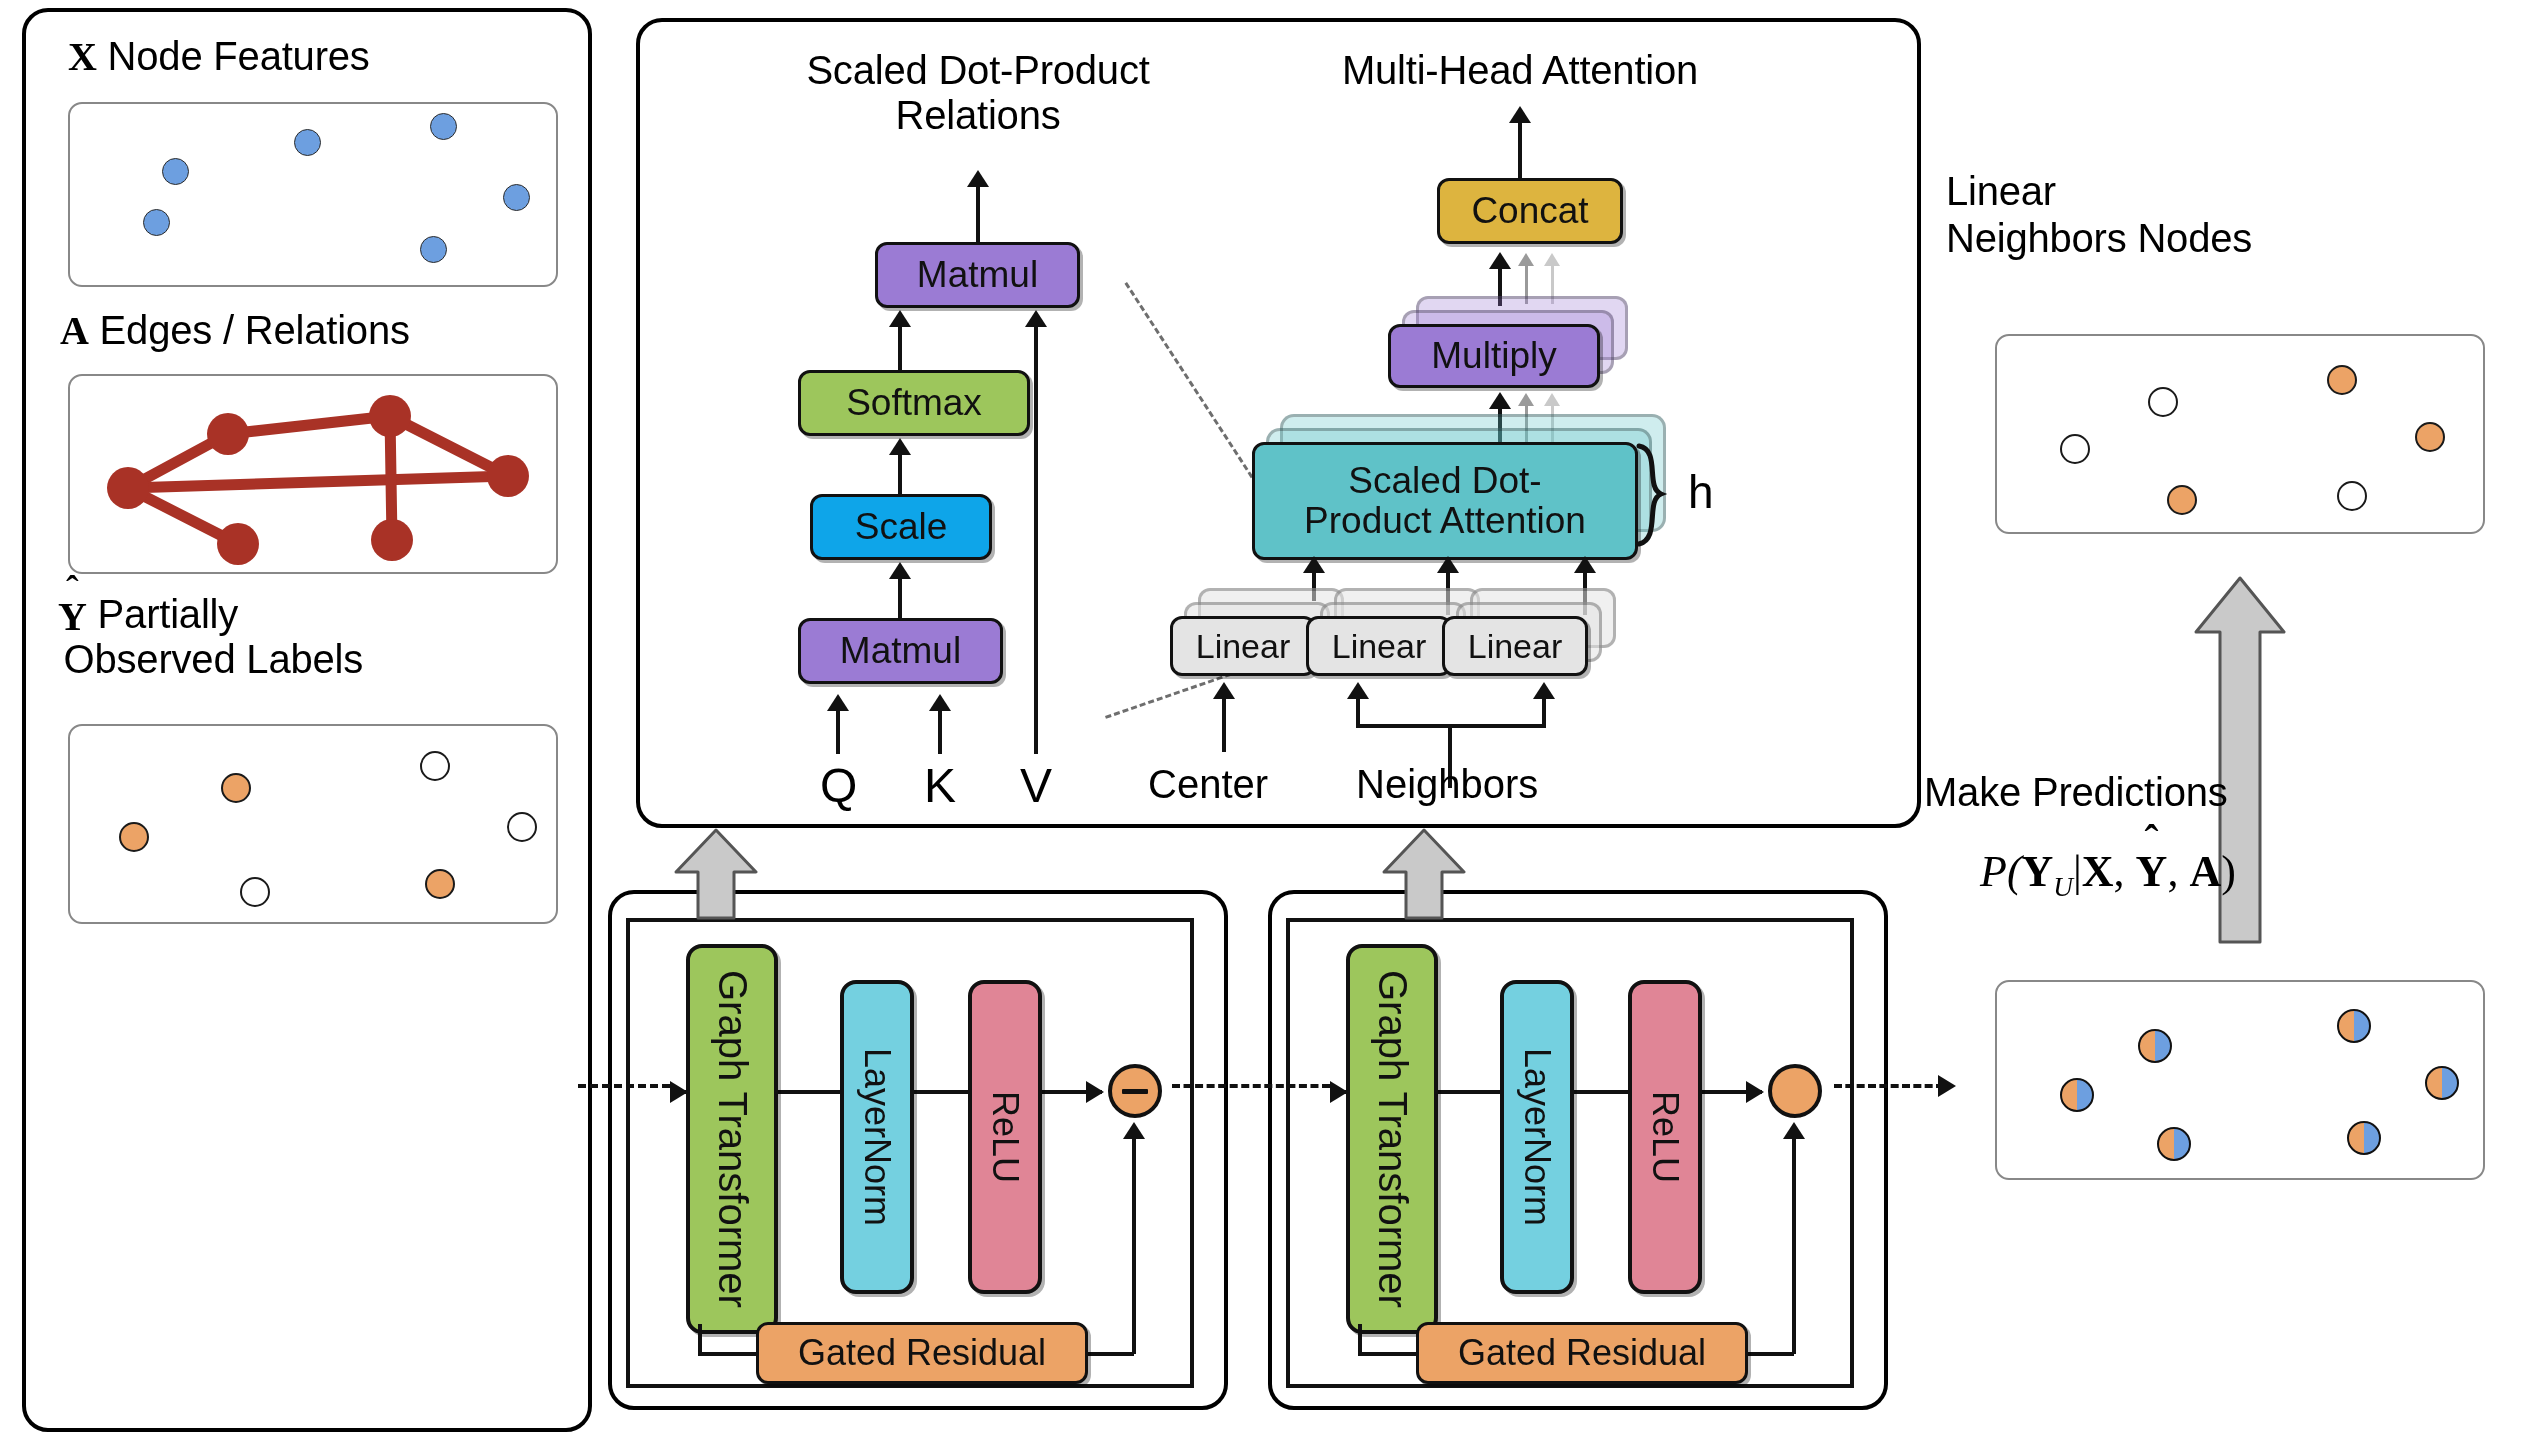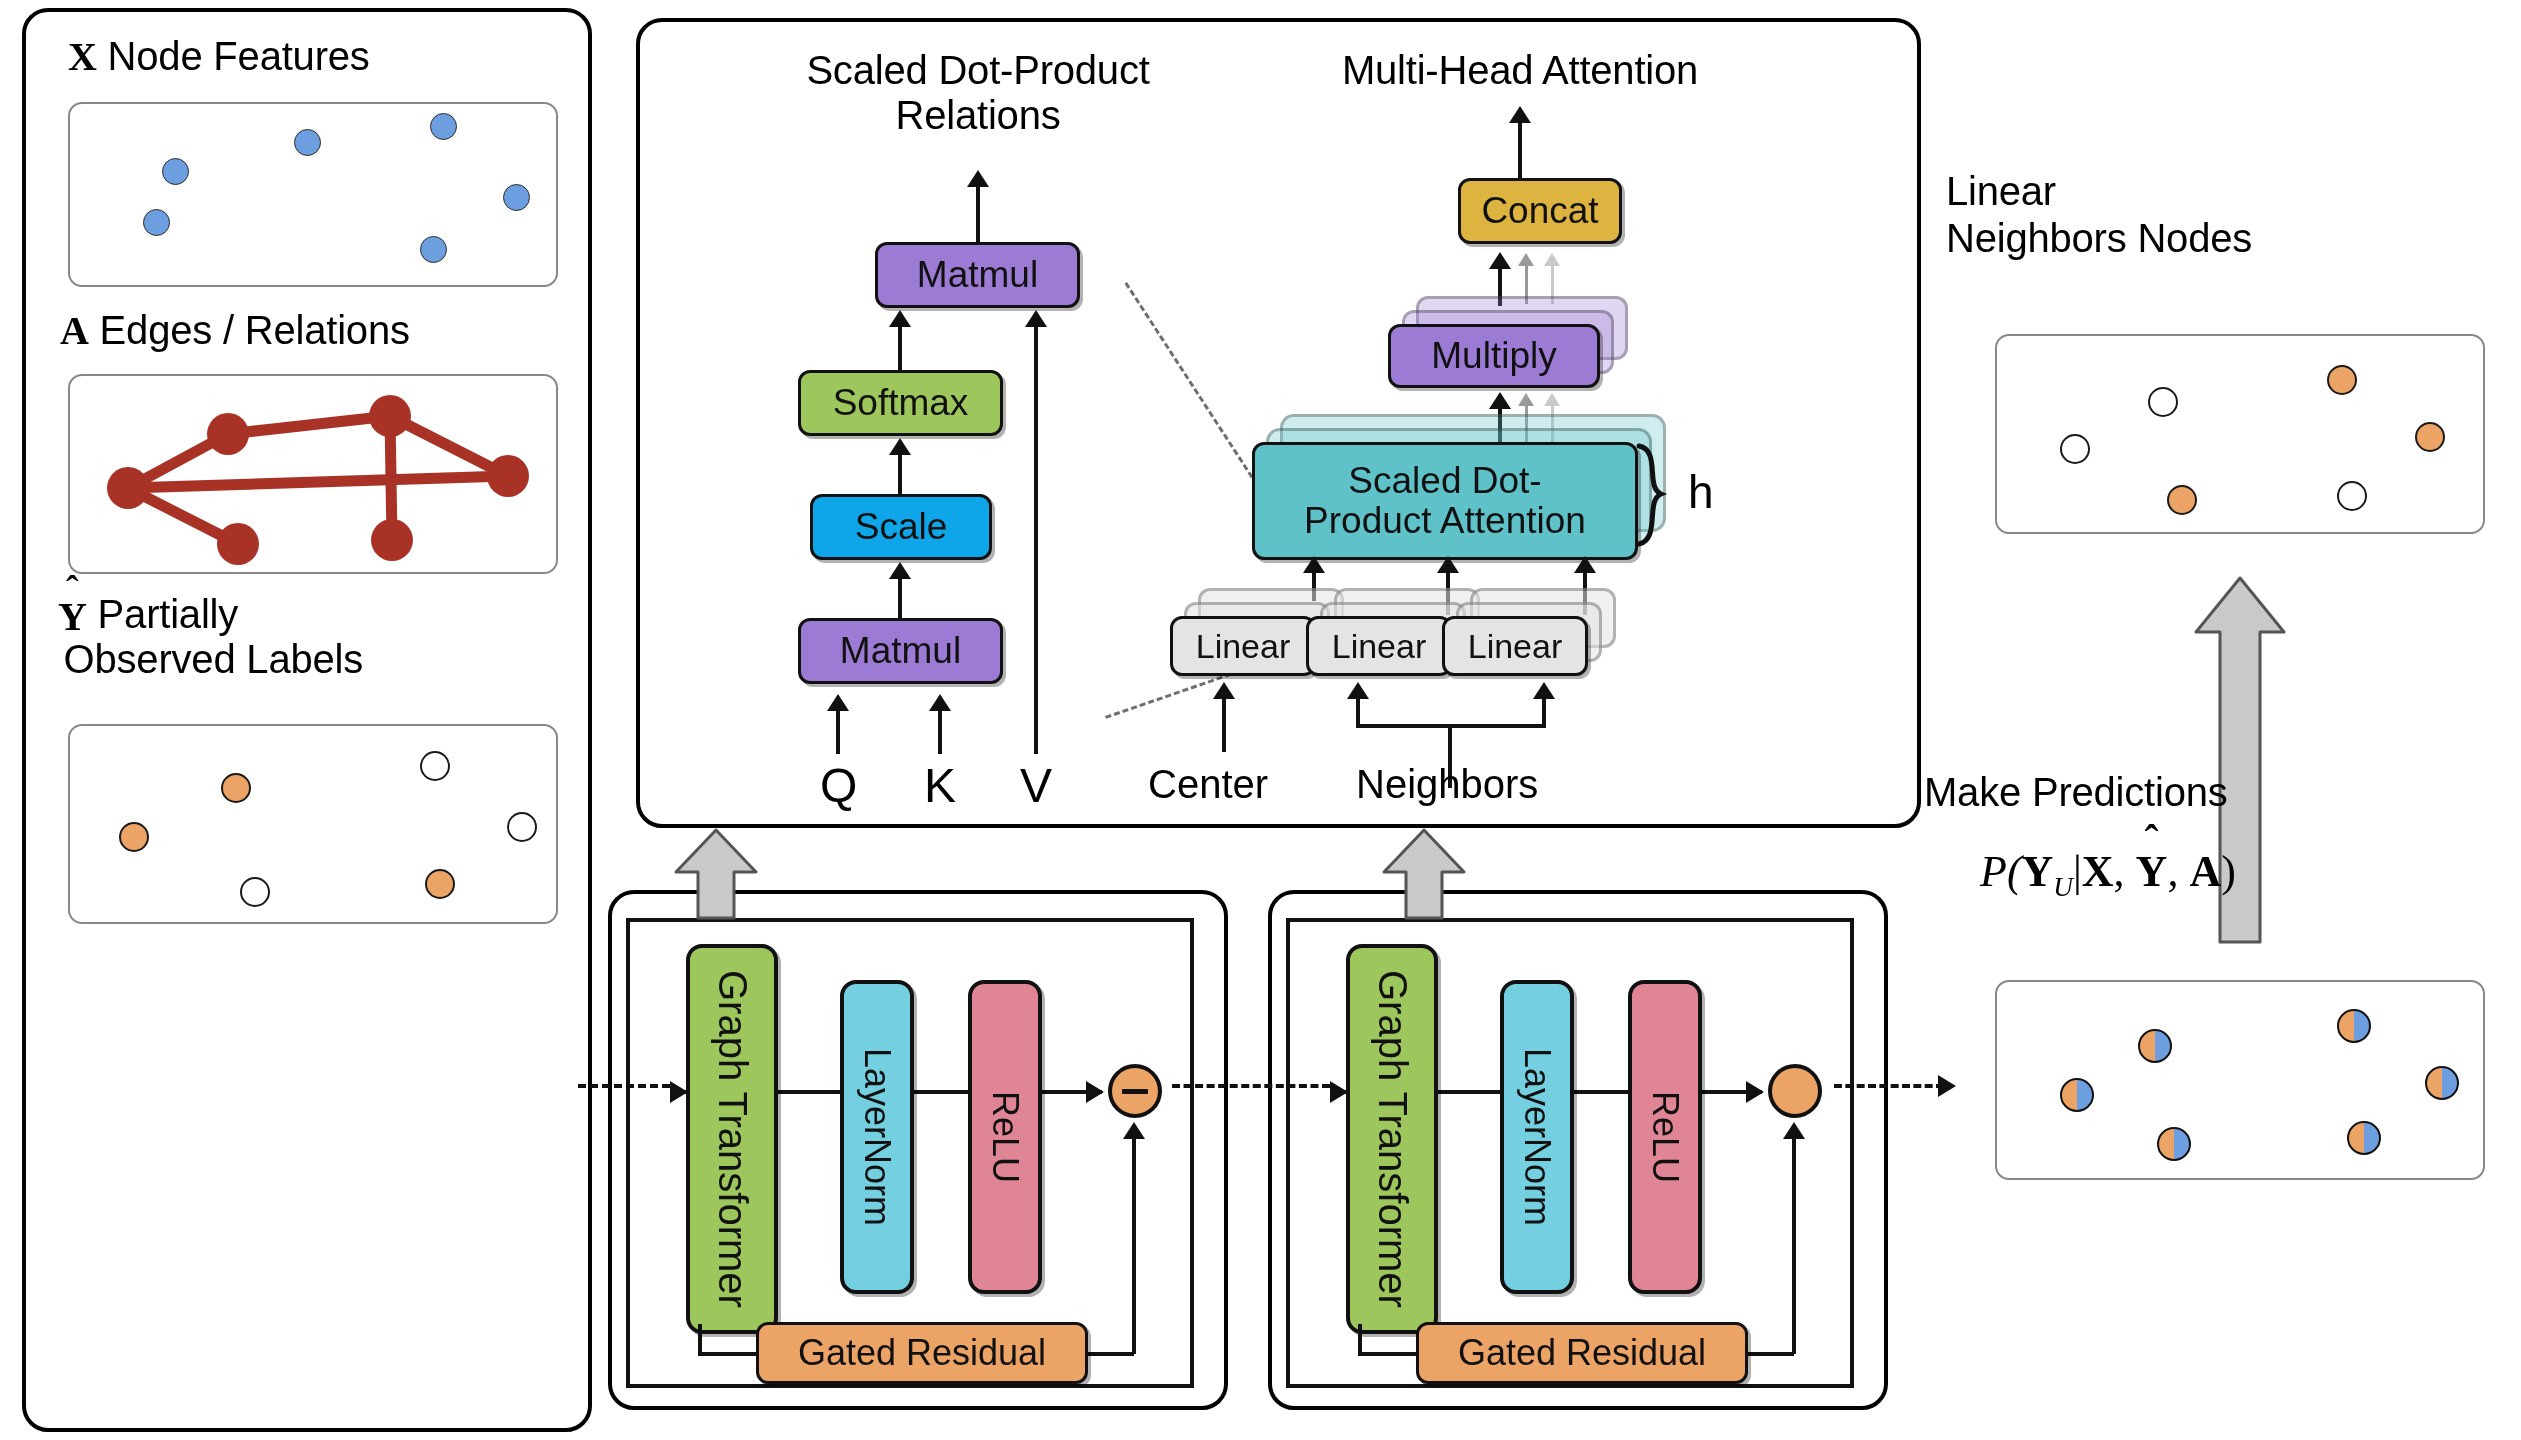--- a/index.html
+++ b/index.html
@@ -185,21 +185,21 @@
   <div class="vline" style="left:336px;top:160px;width:4px;height:62px;"></div>
   <div class="arrow-up" style="left:327px;top:148px;"></div>
 
   <div class="fbox c-purple" style="left:235px;top:220px;width:205px;height:66px;">
     <span>Matmul</span>
   </div>
 
   <div class="vline" style="left:258px;top:300px;width:4px;height:50px;"></div>
   <div class="arrow-up" style="left:249px;top:288px;"></div>
 
-  <div class="fbox c-green" style="left:158px;top:348px;width:205px;height:66px;">
+  <div class="fbox c-green" style="left:158px;top:348px;width:232px;height:66px;">
     <span>Softmax</span>
   </div>
 
   <div class="vline" style="left:258px;top:428px;width:4px;height:46px;"></div>
   <div class="arrow-up" style="left:249px;top:416px;"></div>
 
   <div class="fbox c-yellow" style="left:170px;top:472px;width:182px;height:66px;">
     <span>Scale</span>
   </div>
 
@@ -224,21 +224,21 @@
     <span>K</span></div>
   <div class="qkv" style="left:380px;top:736px;">
     <span>V</span></div>
 
   <div class="dashdiag" style="left:487px;top:260px;width:250px;transform:rotate(57deg);"></div>
   <div class="dashdiag" style="left:465px;top:694px;width:205px;transform:rotate(-19deg);"></div>
 
   <div class="vline" style="left:878px;top:96px;width:4px;height:62px;"></div>
   <div class="arrow-up" style="left:869px;top:84px;"></div>
 
-  <div class="fbox c-gold" style="left:818px;top:156px;width:164px;height:66px;">
+  <div class="fbox c-gold" style="left:797px;top:156px;width:186px;height:66px;">
     <span>Concat</span>
   </div>
 
   <div class="vline" style="left:858px;top:242px;width:4px;height:42px;"></div>
   <div class="arrow-up" style="left:849px;top:230px;"></div>
   <div class="vline faint1" style="left:885px;top:242px;height:40px;"></div>
   <div class="arrow-up faint1" style="left:878px;top:231px;"></div>
   <div class="vline faint2" style="left:911px;top:242px;height:40px;"></div>
   <div class="arrow-up faint2" style="left:904px;top:231px;"></div>
 

